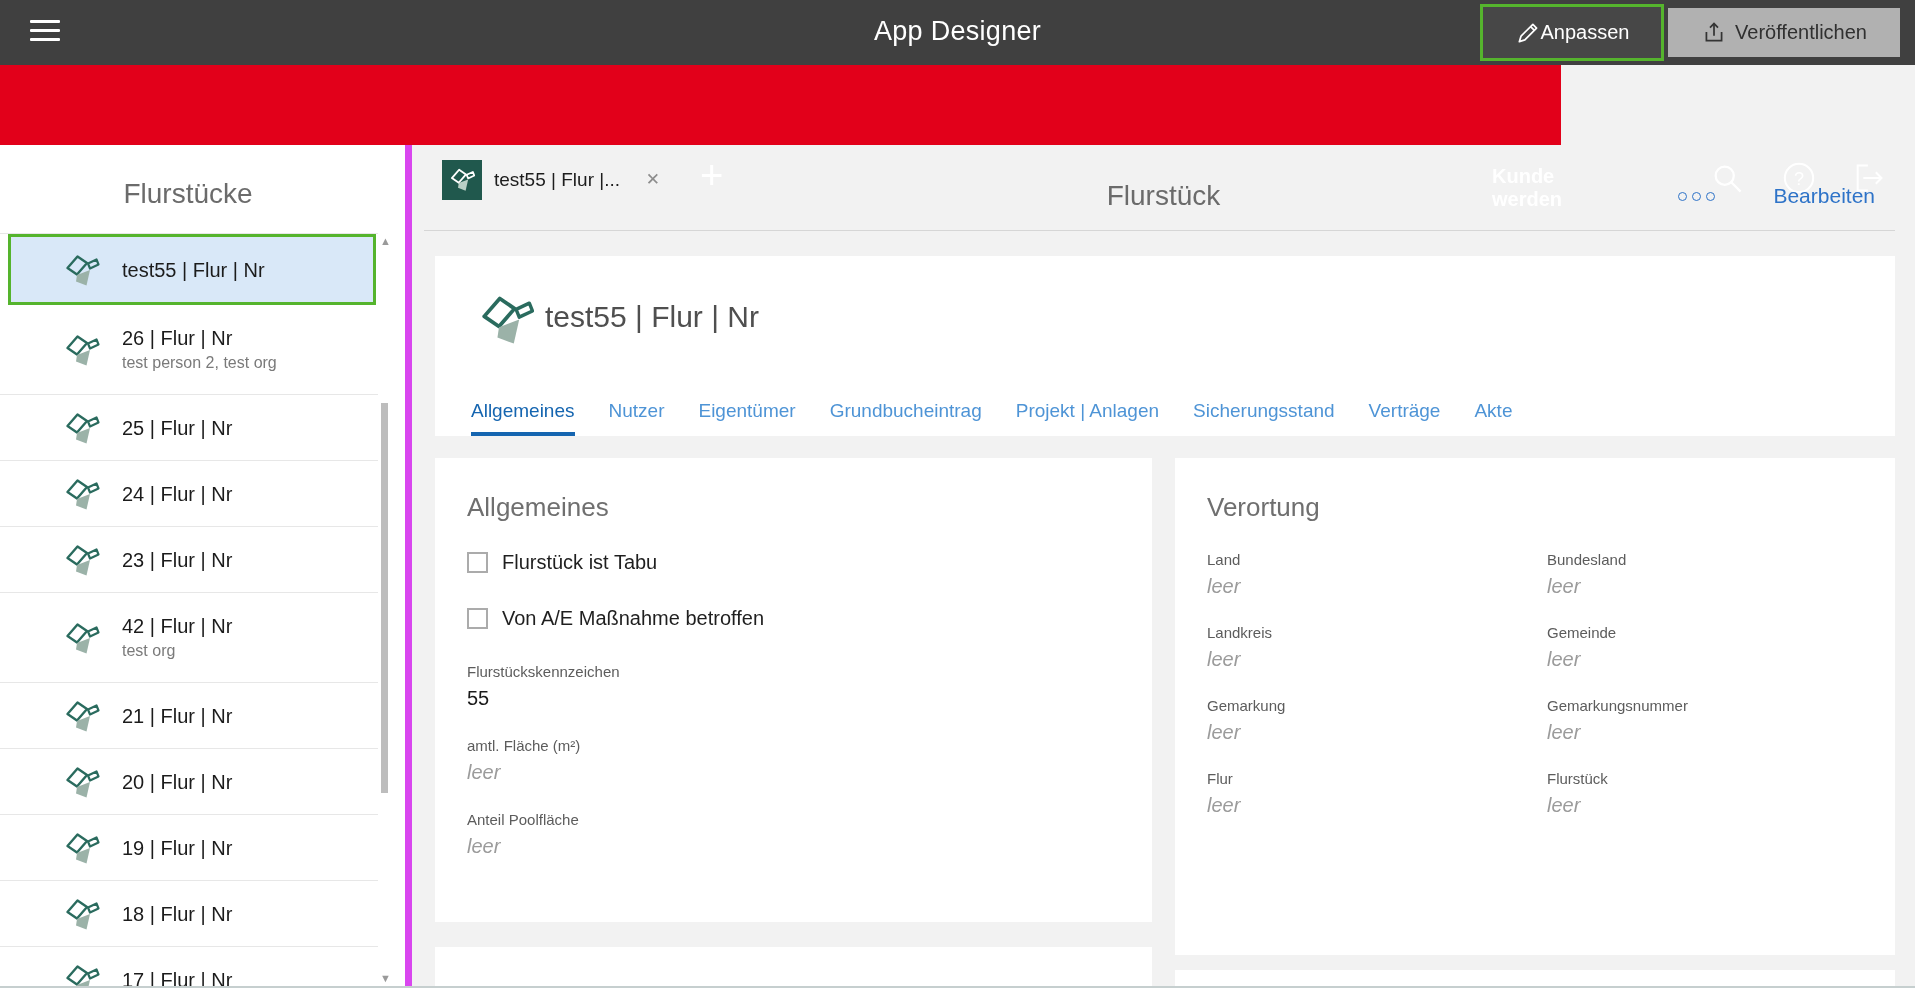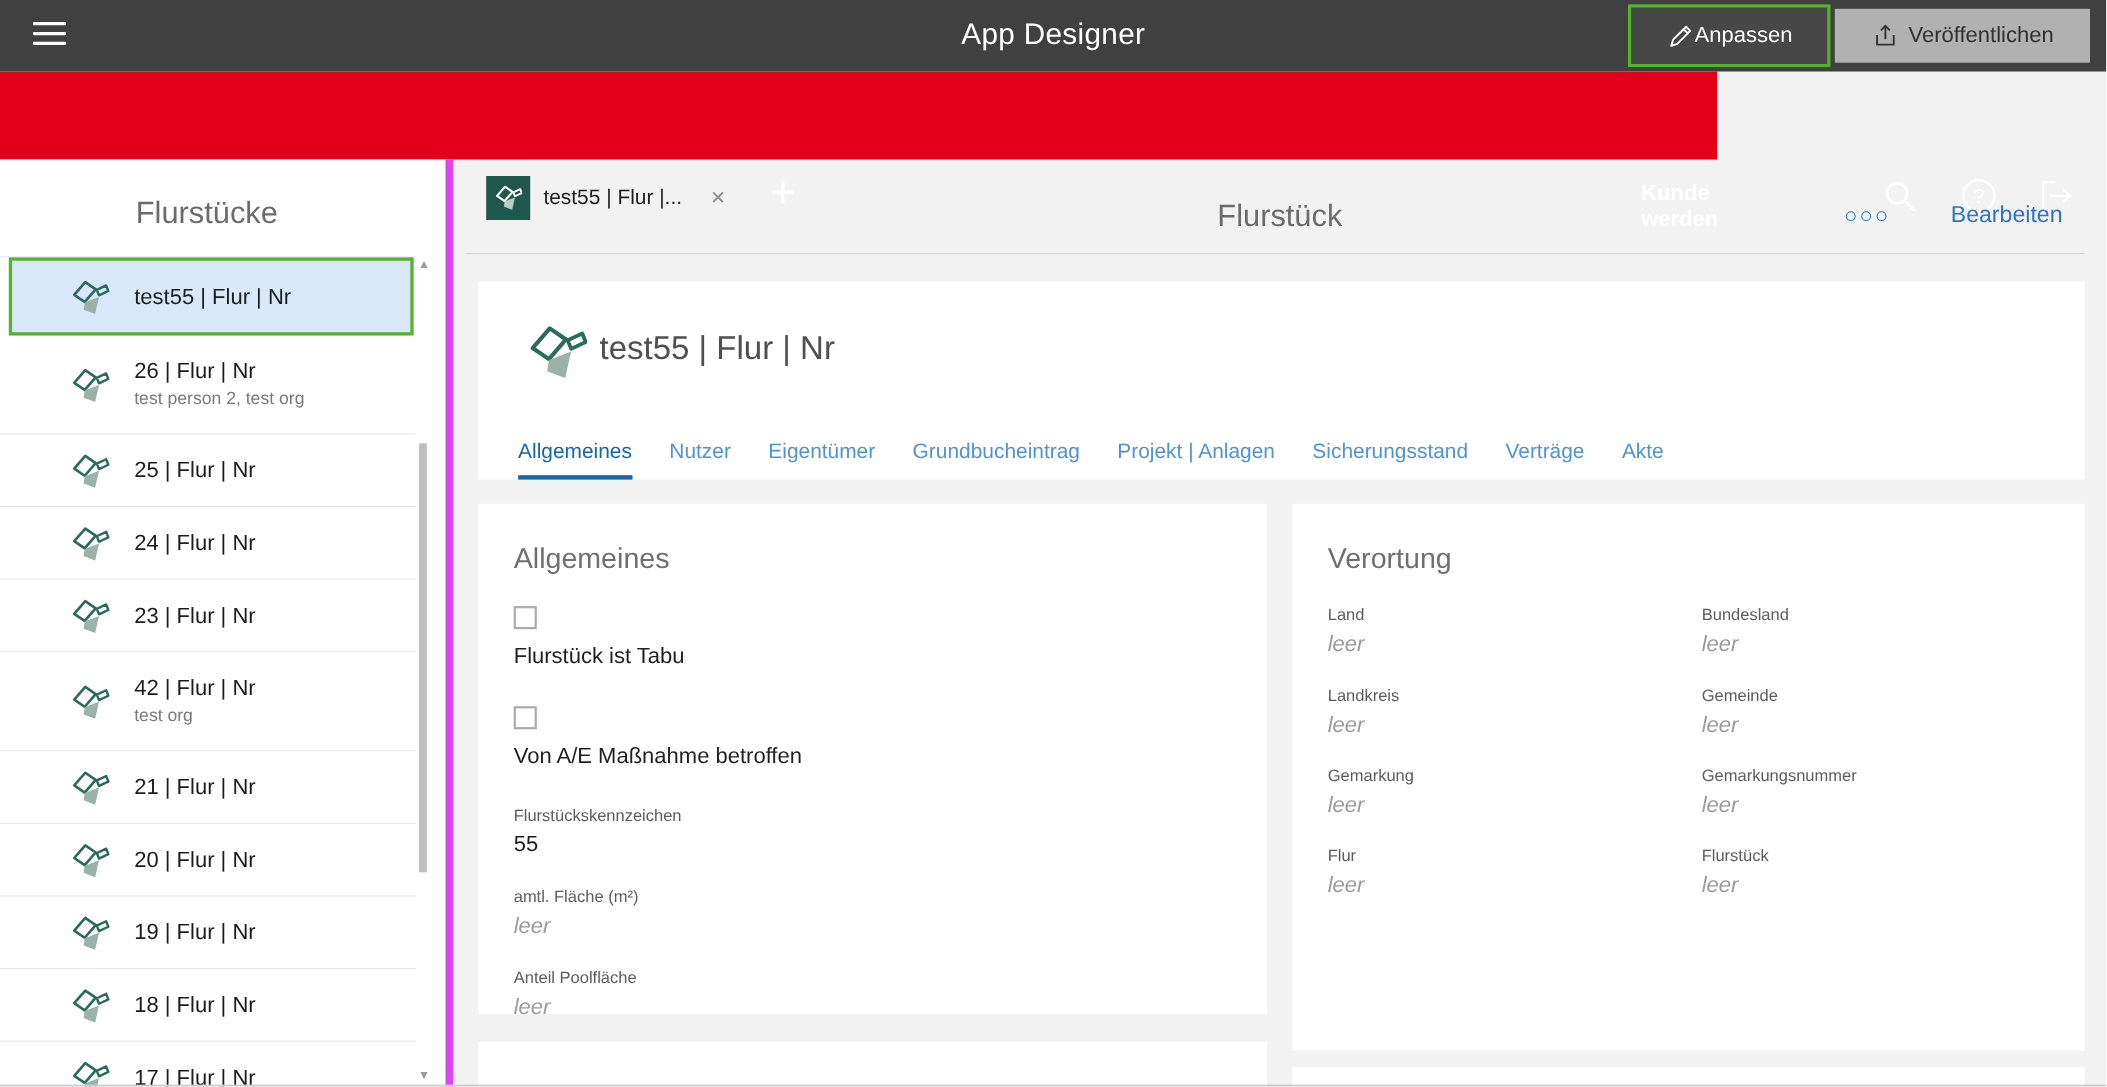--- a/index.html
+++ b/index.html
@@ -83,21 +83,21 @@
   .form-tab.active { color:#1565b0; border-bottom-color:#1565b0; }
 
   .col-left  { position:absolute; left:435px;  top:458px; width:717px; }
   .col-right { position:absolute; left:1175px; top:458px; width:720px; }
   .panel { background:#fff; padding:34px 32px 0 32px; overflow:hidden; }
   .panel-a { height:464px; margin-bottom:25px; }
   .panel-v { height:497px; margin-bottom:15px; }
   .panel-stub-left { height:41px; padding:0; }
   .panel-stub-right { height:18px; padding:0; }
   .panel-title { font-size:26px; font-weight:300; color:#6f6f6f; margin-bottom:28px; }
-  .check-row { display:flex; gap:14px; margin-bottom:33px; cursor:pointer;flex-direction:column; }
+  .check-row { display:flex; align-items:center; gap:14px; margin-bottom:33px; cursor:pointer; }
   .checkbox { width:21px; height:21px; border:2px solid #ababab; background:#fff; flex:0 0 auto; }
   .check-label { font-size:20px; color:#1f1f1f; }
   .field { margin-bottom:27px; }
   .field-label { font-size:15px; color:#5c5c5c; margin-bottom:7px; }
   .field-value { font-size:20px; color:#1b1b1b; }
   .field-value.empty { font-style:italic; color:#9b9b9b; }
   .ver-grid { display:grid; grid-template-columns:340px 340px; column-gap:0; }
   .ver-grid .field { margin-bottom:26px; }
 
   svg { display:block; }

